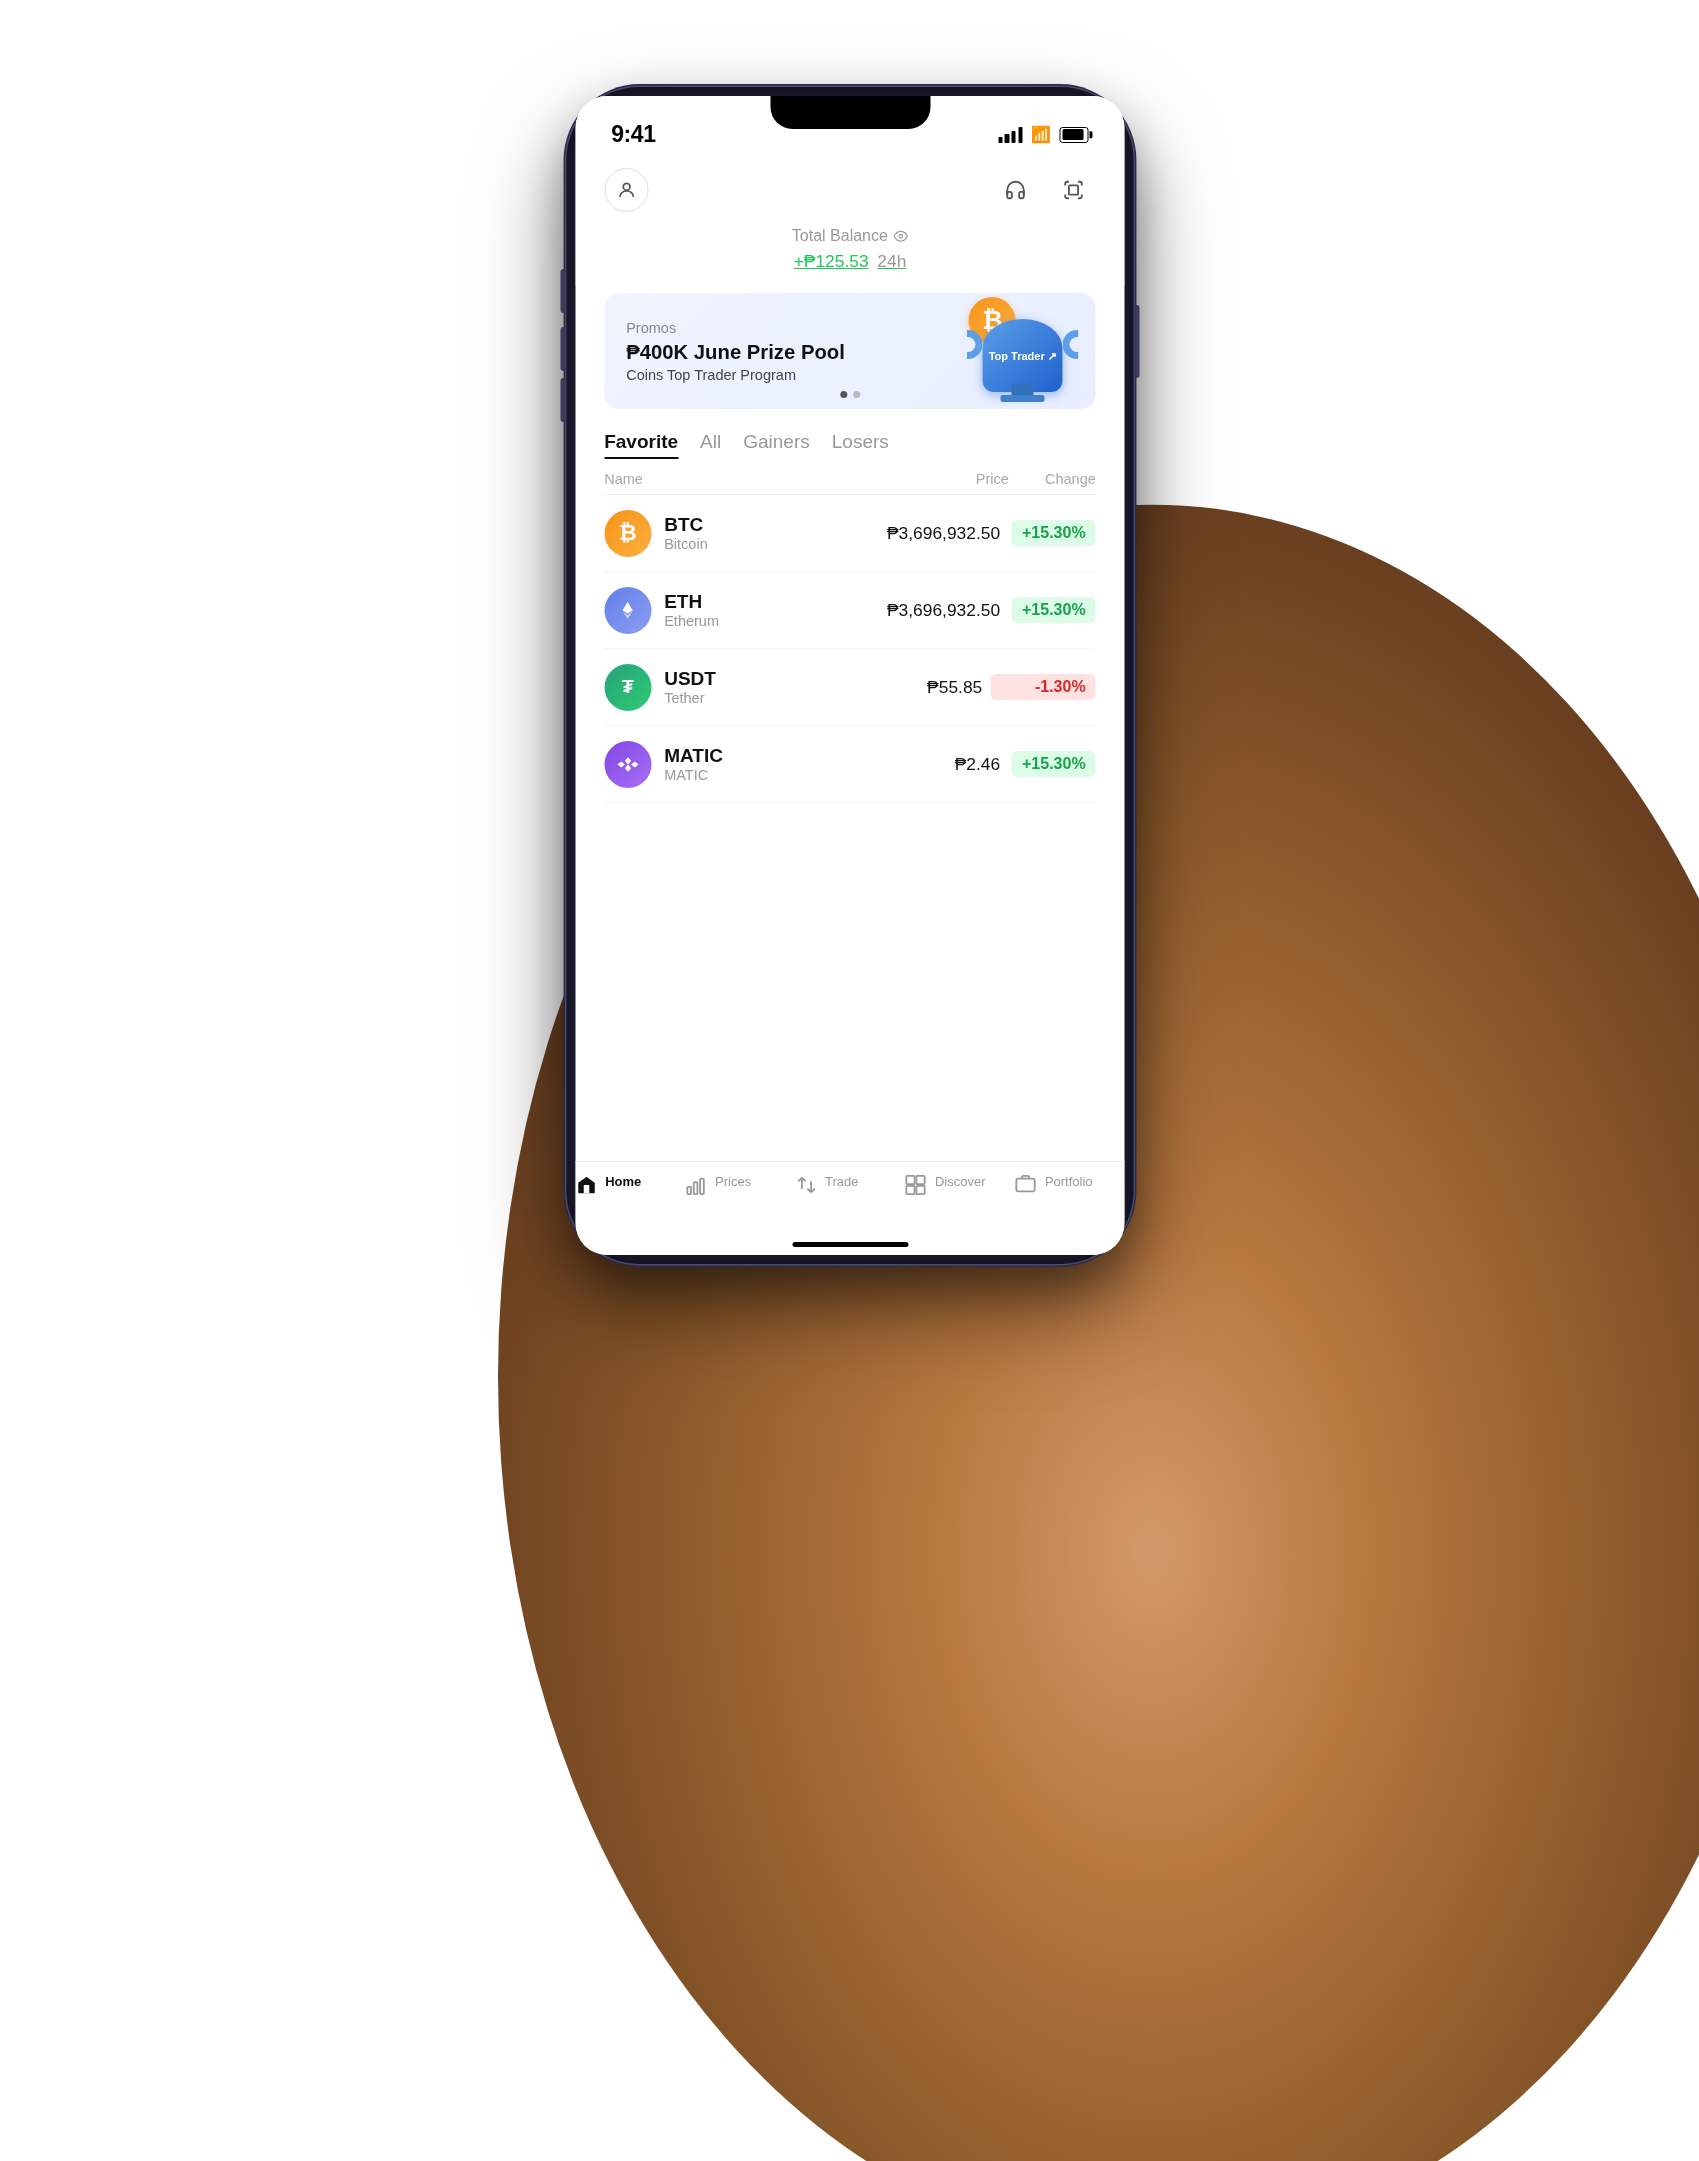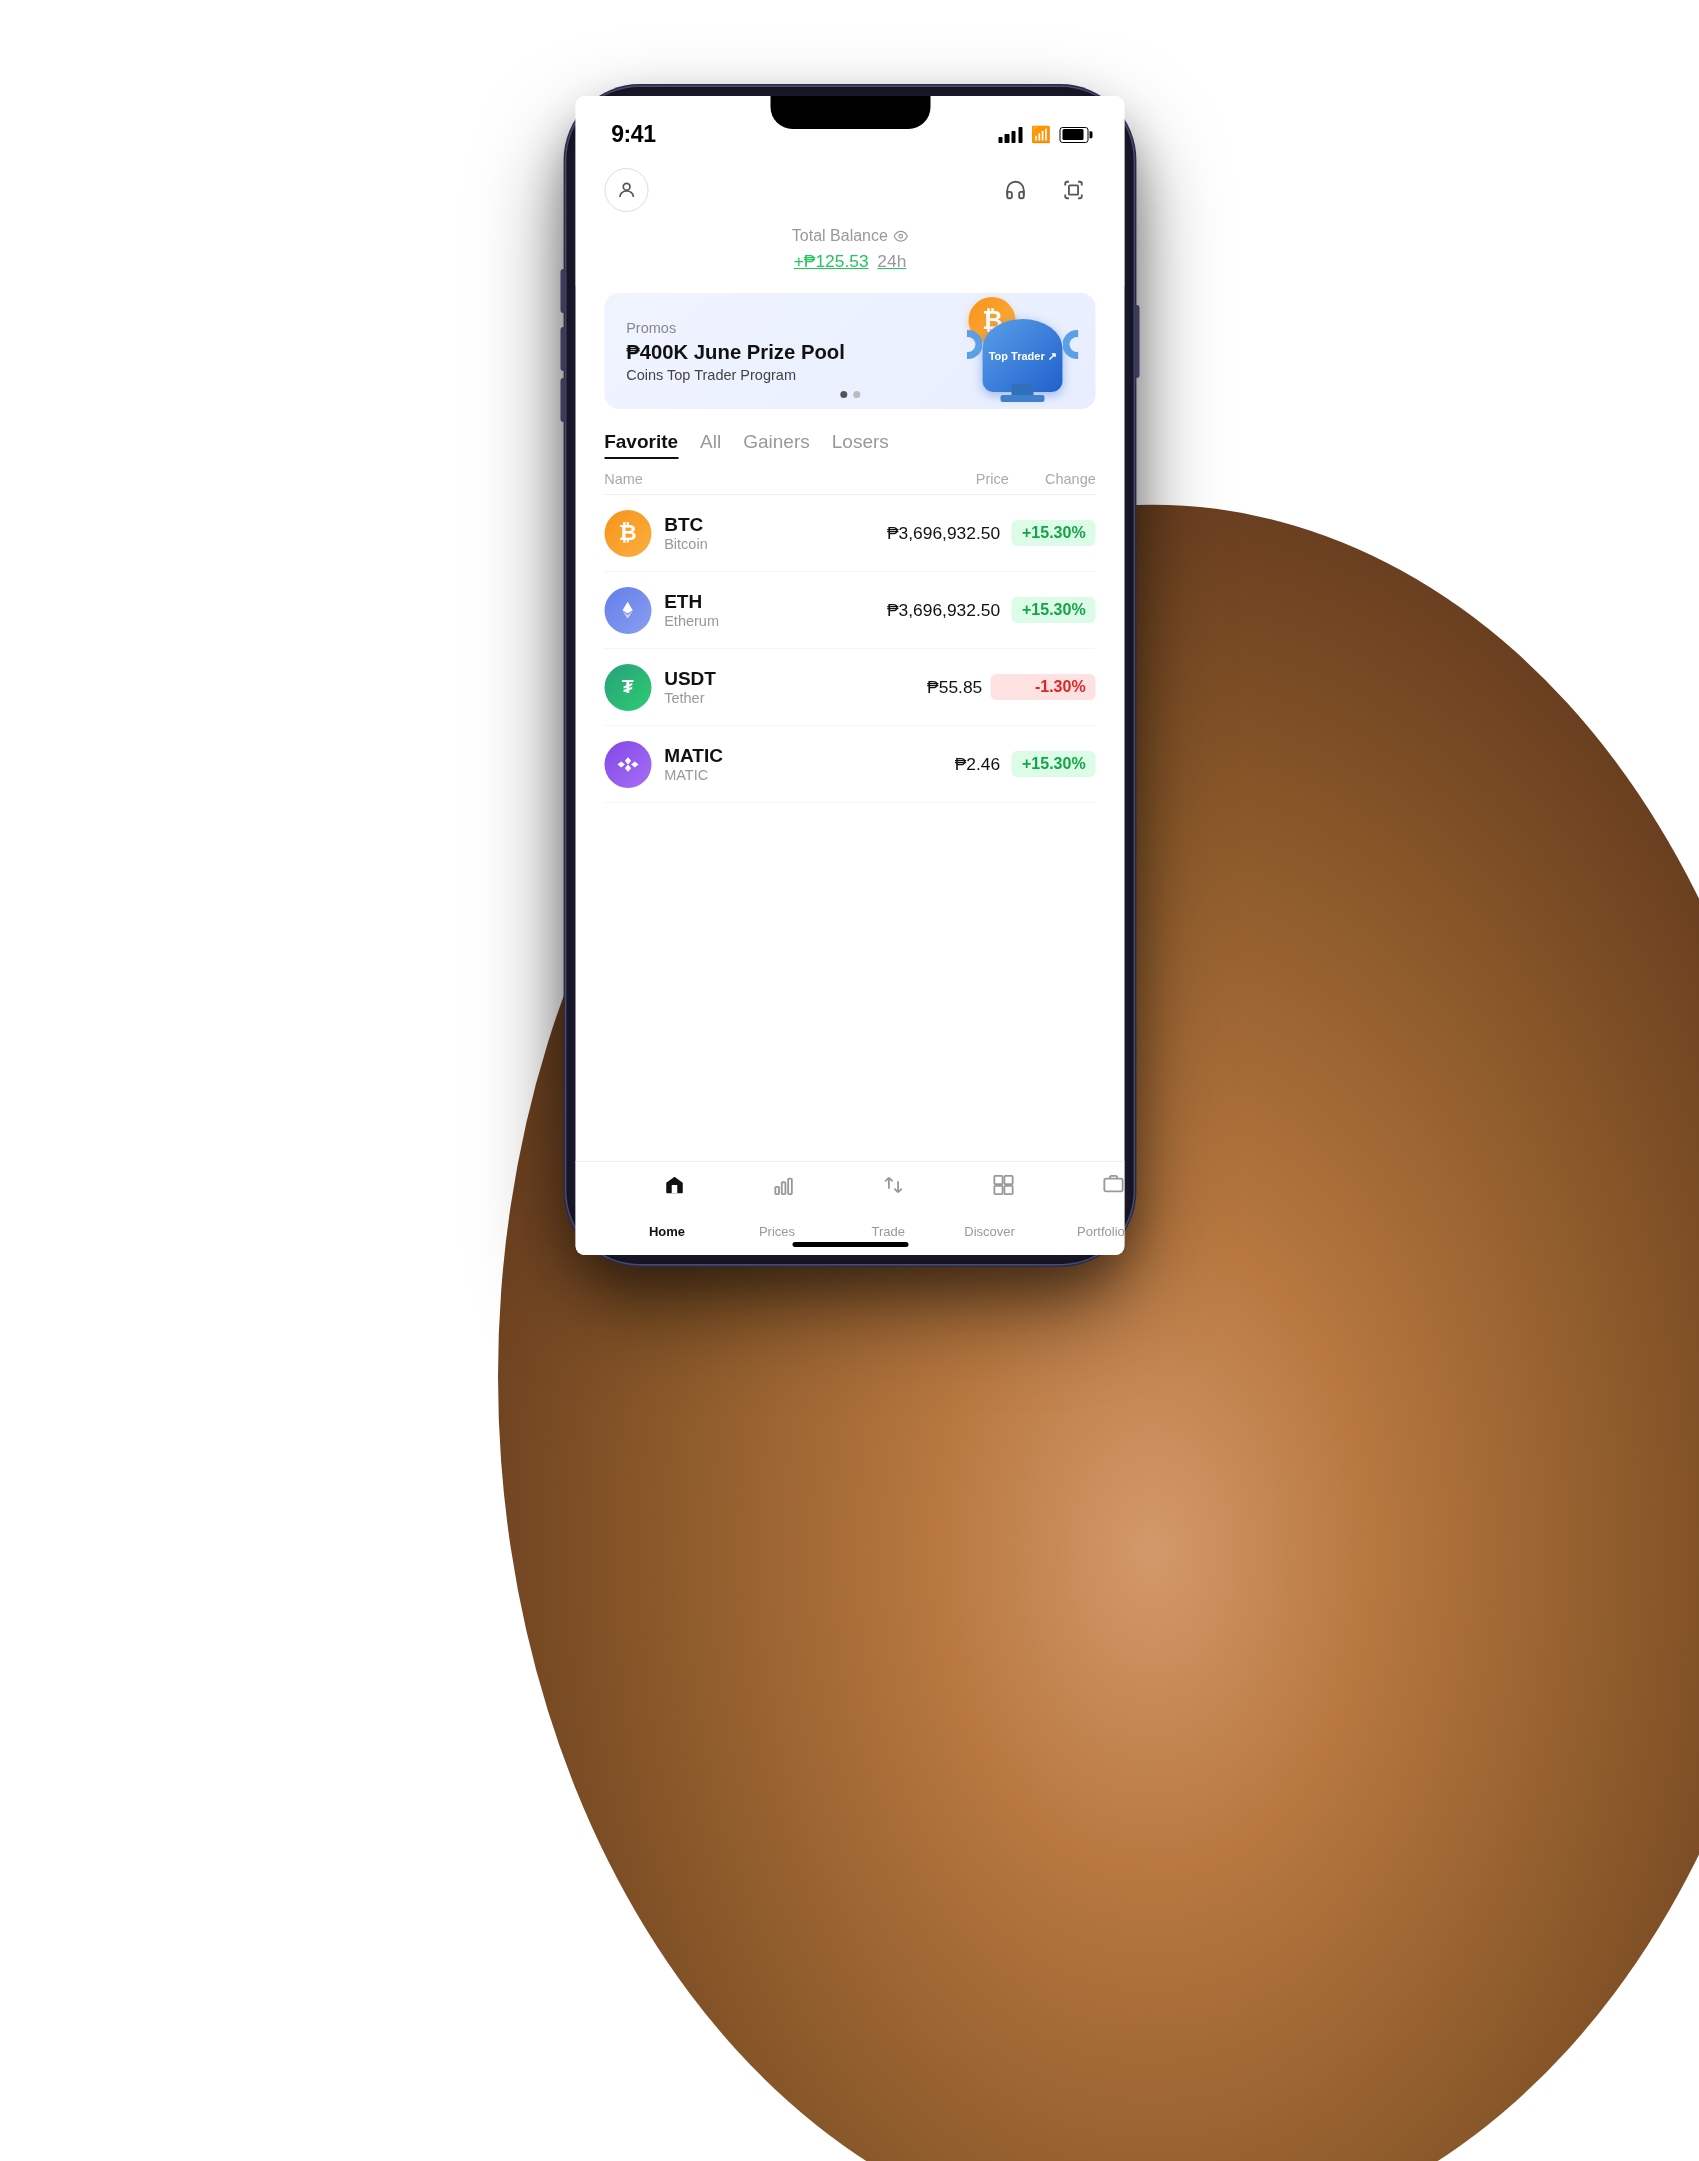--- a/index.html
+++ b/index.html
@@ -68,21 +68,21 @@
       width: 5.8px;
       height: 73px;
       background: #3a3a5a;
       border-radius: 0 2.9px 2.9px 0;
     }
 
     .phone-screen {
       width: 100%;
       height: 100%;
       background: #ffffff;
-      border-radius: 9px;
+      border-radius: 32px;
       overflow: hidden;
       position: relative;
     }
 
     
     .status-bar {
       display: flex;
       align-items: center;
       justify-content: space-between;
       padding: 20.3px 36px 0;
@@ -422,23 +422,23 @@
       height: 94px;
       background: #fff;
       border-top: 0.7px solid #f0f0f0;
       display: flex;
       align-items: flex-start;
       padding-top: 11.6px;
     }
     .nav-item {
       flex: 1;
       display: flex;
-      flex-direction: column;
-      align-items: flex-end;
-      gap: 22px;
+      flex-direction: row;
+      align-items: flex-start;
+      gap: 8px;
       cursor: pointer;
     }
     .nav-icon {
       font-size: 22px;
       color: #999;
     }
     .nav-icon.active { color: #111; }
     .nav-label {
       font-size: 13px;
       color: #999;

